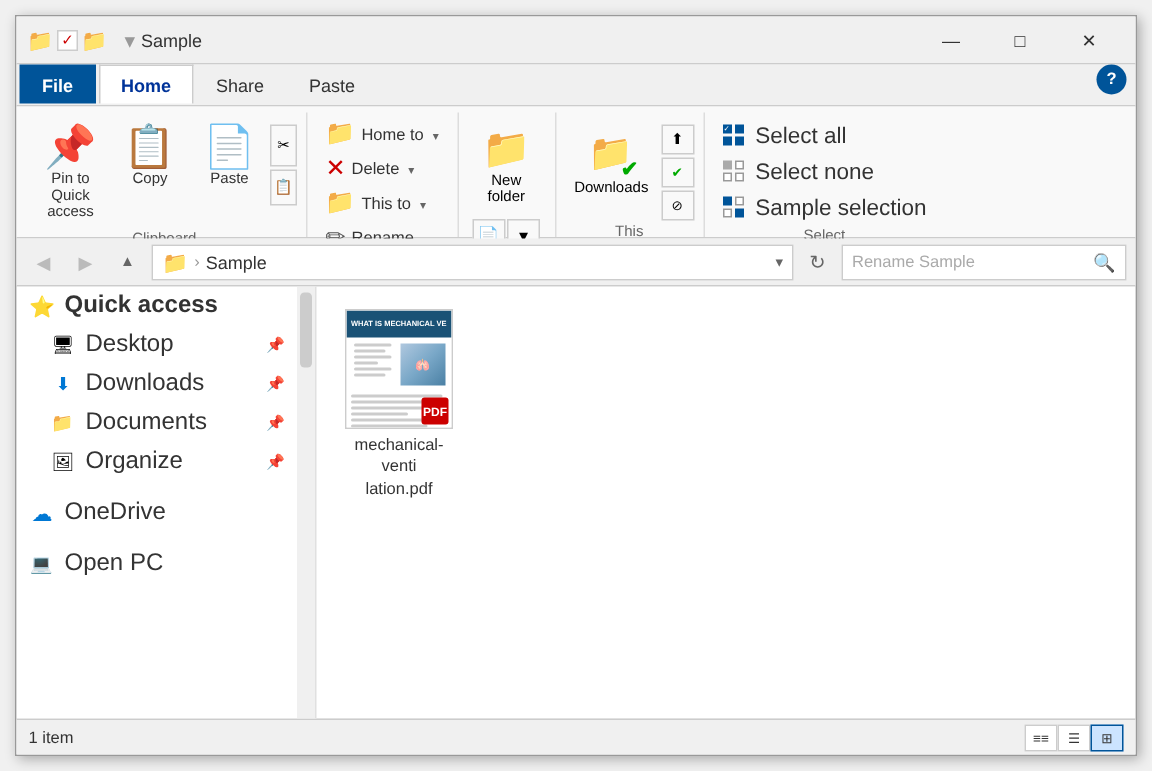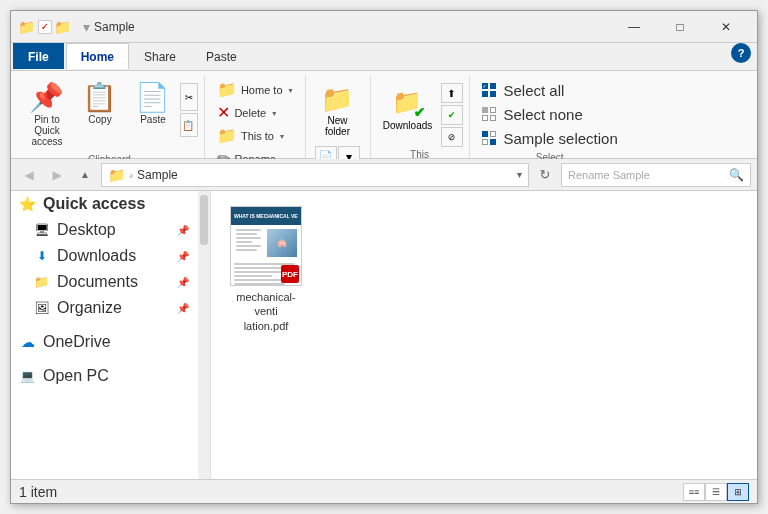--- a/index.html
+++ b/index.html
@@ -481,21 +481,21 @@
     .status-bar {
       height: 24px;
       background: #f0f0f0;
       border-top: 1px solid #ccc;
       display: flex;
       align-items: center;
       padding: 0 8px;
     }
     .status-text {
       flex: 1;
-      font-size: 14px;
+      font-size: 11px;
       color: #333;
     }
     .view-icons {
       display: flex;
       gap: 0;
     }
     .view-icon-btn {
       width: 22px;
       height: 18px;
       display: flex;

